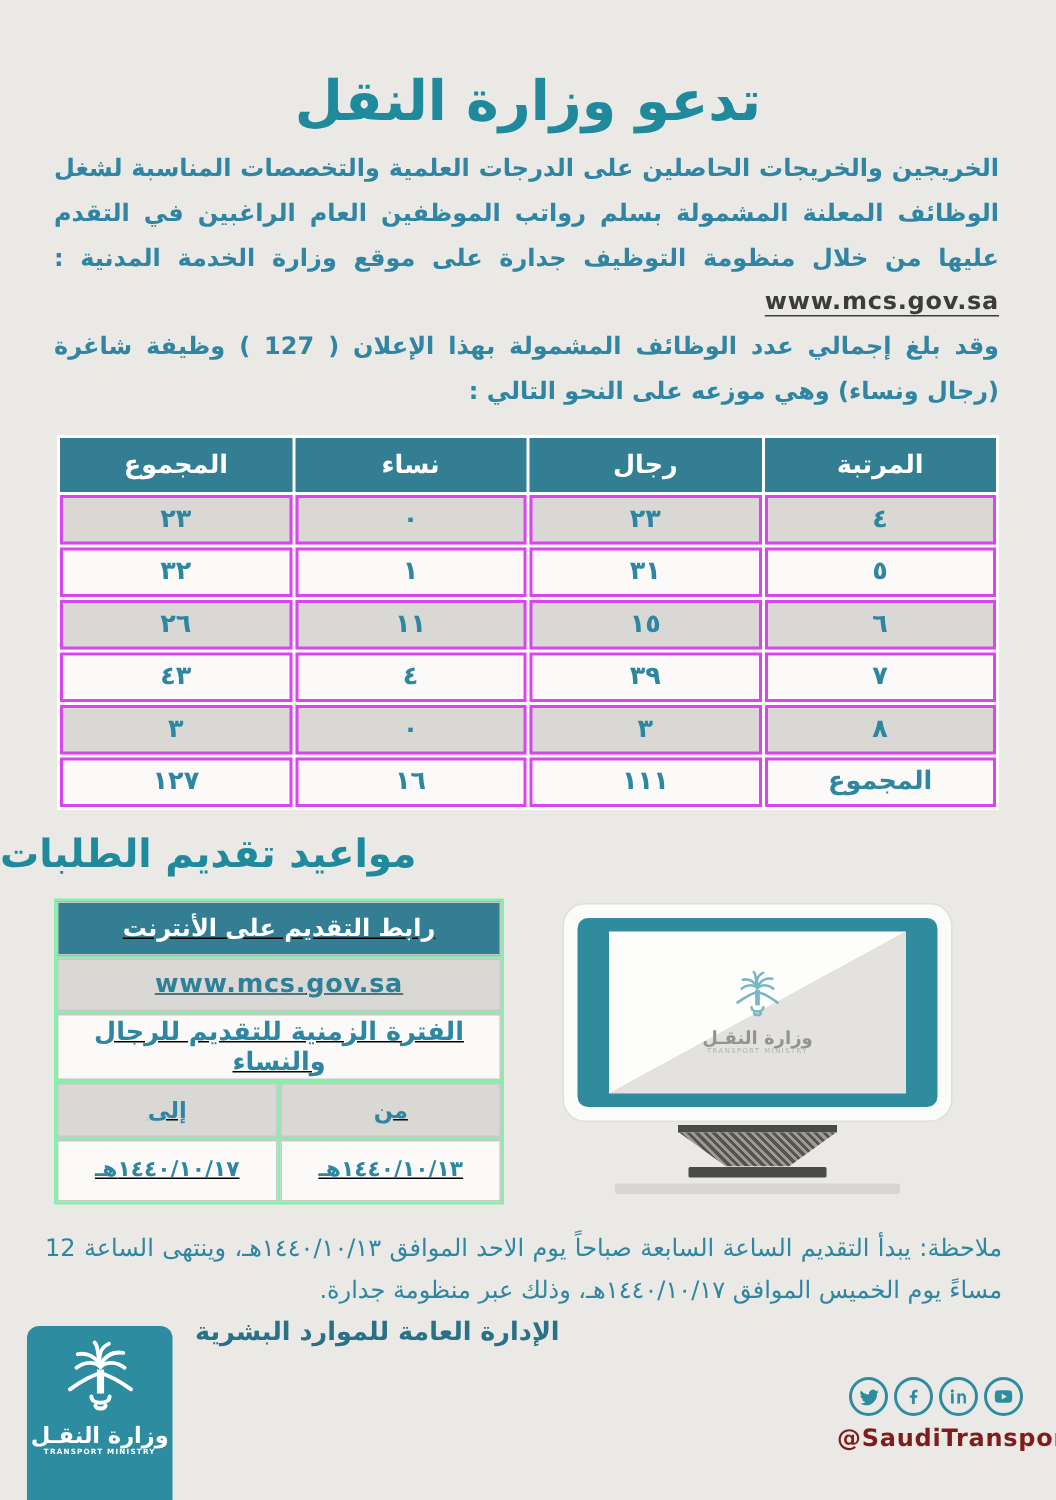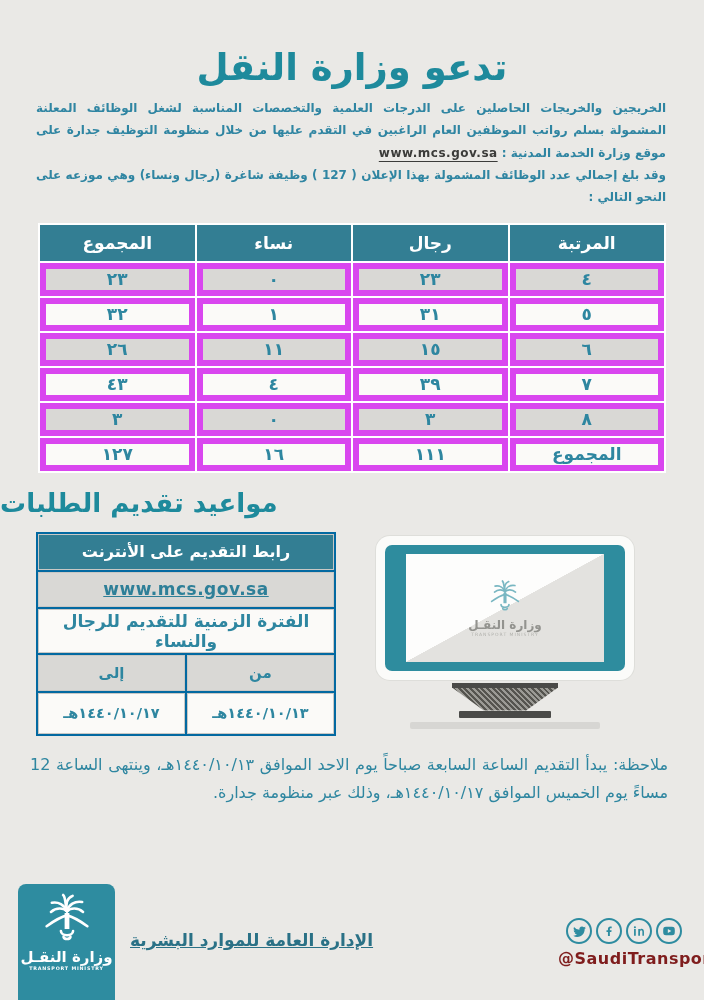--- a/index.html
+++ b/index.html
@@ -10,50 +10,50 @@
     font-family:"DejaVu Sans", sans-serif;
   }
   
   .title {
     padding-top:46px; text-align:center;
     font-size:37px; font-weight:bold; color:#1e8a9c; letter-spacing:-1px;
   }
   
   .intro {
     margin:8px 38px 0 36px; color:#2f85a2;
-    font-size:12px; font-weight:bold; line-height:1.86; text-align:justify;
+    font-size:16px; font-weight:bold; line-height:1.86; text-align:justify;
   }
   .intro .url-link {
     color:#3c3c3a; text-decoration:underline; text-underline-offset:4px;
     direction:ltr; unicode-bidi:embed; letter-spacing:.5px;
   }
   
   table.jobs {
     width:628px; margin:14px 38px 0; border-collapse:separate; border-spacing:2px;
     background:#ffffff;
   }
   table.jobs th {
     background:#337e93; color:#fff; font-size:17px; font-weight:bold;
     height:36px; text-align:center;
   }
   table.jobs td {
     height:33px; text-align:center; font-size:17px; font-weight:bold;
-    color:#2e86a0; border:6px solid #d946ef;
+    color:#2e86a0; border:2px solid #d946ef;
   }
   tr.row-grey  td { background:#d9d8d5; }
   tr.row-white td { background:#fbfaf8; }
   
   .section-title {
     margin-top:15px; text-align:left; font-size:26px; font-weight:bold; color:#1e8a9c;
   }
   
   .apply-row { display:flex; direction:ltr; margin:14px 30px 0 22px; align-items:flex-start; }
   .sched-wrap { width:300px; margin-left:14px; }
   table.sched {
-    width:100%; direction:rtl; border-collapse:separate; border-spacing:2px; background:#0369a1;
+    width:100%; direction:rtl; border-collapse:separate; border-spacing:2px; background:#86efac;text-decoration:underline;
   }
   table.sched th.head { background:#337e93; color:#fff; font-size:16px; font-weight:bold; height:36px; }
   table.sched td, table.sched th { text-align:center; border:1px solid #c9c8c5; }
   td.link-cell { background:#d9d8d5; height:35px; }
   td.link-cell a { color:#2e7f98; font-weight:bold; font-size:17px; direction:ltr; unicode-bidi:embed; letter-spacing:.5px; }
   td.period-cell { background:#fbfaf8; height:44px; color:#2e86a0; font-size:17px; font-weight:bold; }
   th.fromto { background:#d9d8d5; height:36px; color:#2e86a0; font-size:15px; font-weight:bold; }
   td.date-cell { background:#fbfaf8; height:41px; color:#2e86a0; font-size:14.5px; font-weight:bold; }
   
   .monitor-zone { flex:1; display:flex; flex-direction:column; align-items:center; padding-top:4px; }
@@ -87,22 +87,22 @@
   
   .footer-badge {
     position:absolute; left:18px; top:884px; width:97px; height:116px;
     background:#2e8ca0; border-radius:8px 8px 0 0;
     display:flex; flex-direction:column; align-items:center; color:#fff;
   }
   .footer-badge .palm { width:52px; height:58px; margin-top:8px; color:#fff; }
   .badge-title { font-size:15px; font-weight:bold; margin-top:-2px; }
   .badge-sub { font-size:4.8px; letter-spacing:.8px; font-weight:bold; }
   .dept {
-    position:absolute; left:130px; top:930px; color:#2a7186;
-    font-size:17px; font-weight:bold; direction:rtl;text-decoration:underline;
+    position:absolute; left:130px; top:878px; color:#2a7186;
+    font-size:17px; font-weight:bold; direction:rtl;
   }
   .social { position:absolute; right:14px; top:918px; width:132px; text-align:center; }
   .social-icons { display:flex; direction:ltr; justify-content:center; gap:4px; }
   .icon-circle {
     width:26px; height:26px; border:2px solid #2e8ca0; border-radius:50%;
     color:#2e8ca0; display:flex; align-items:center; justify-content:center; background:transparent;
   }
   .icon-circle svg { width:14px; height:14px; fill:currentColor; }
   .handle { margin-top:5px; color:#7f1d1d; font-weight:bold; font-size:16px; letter-spacing:.5px; direction:ltr; }
   .svg-defs { position:absolute; width:0; height:0; overflow:hidden; }

